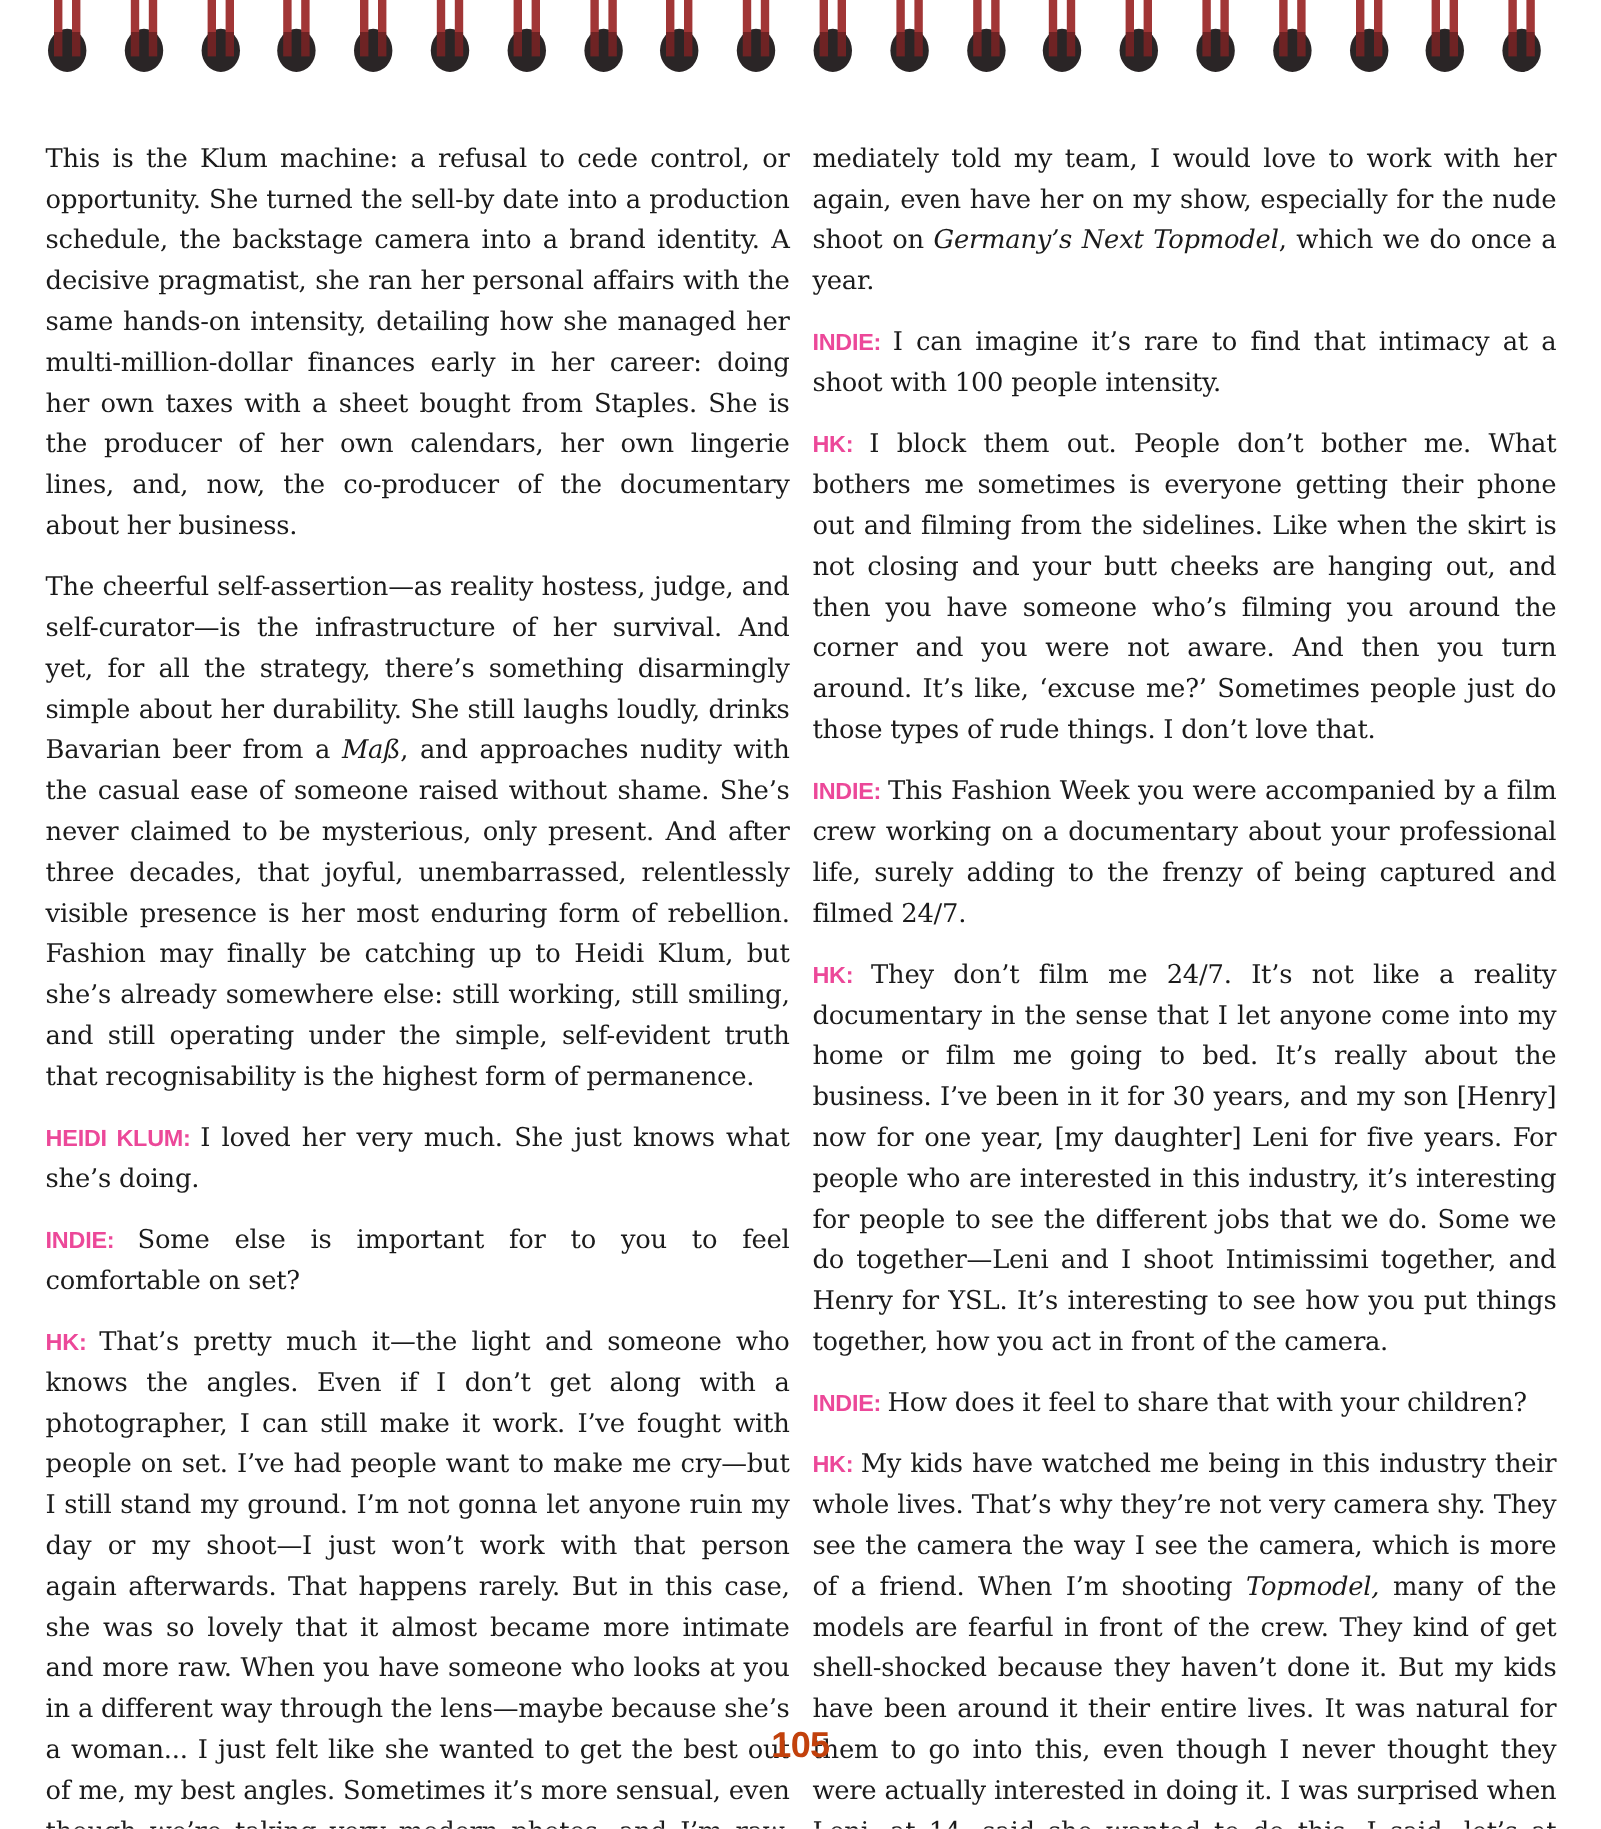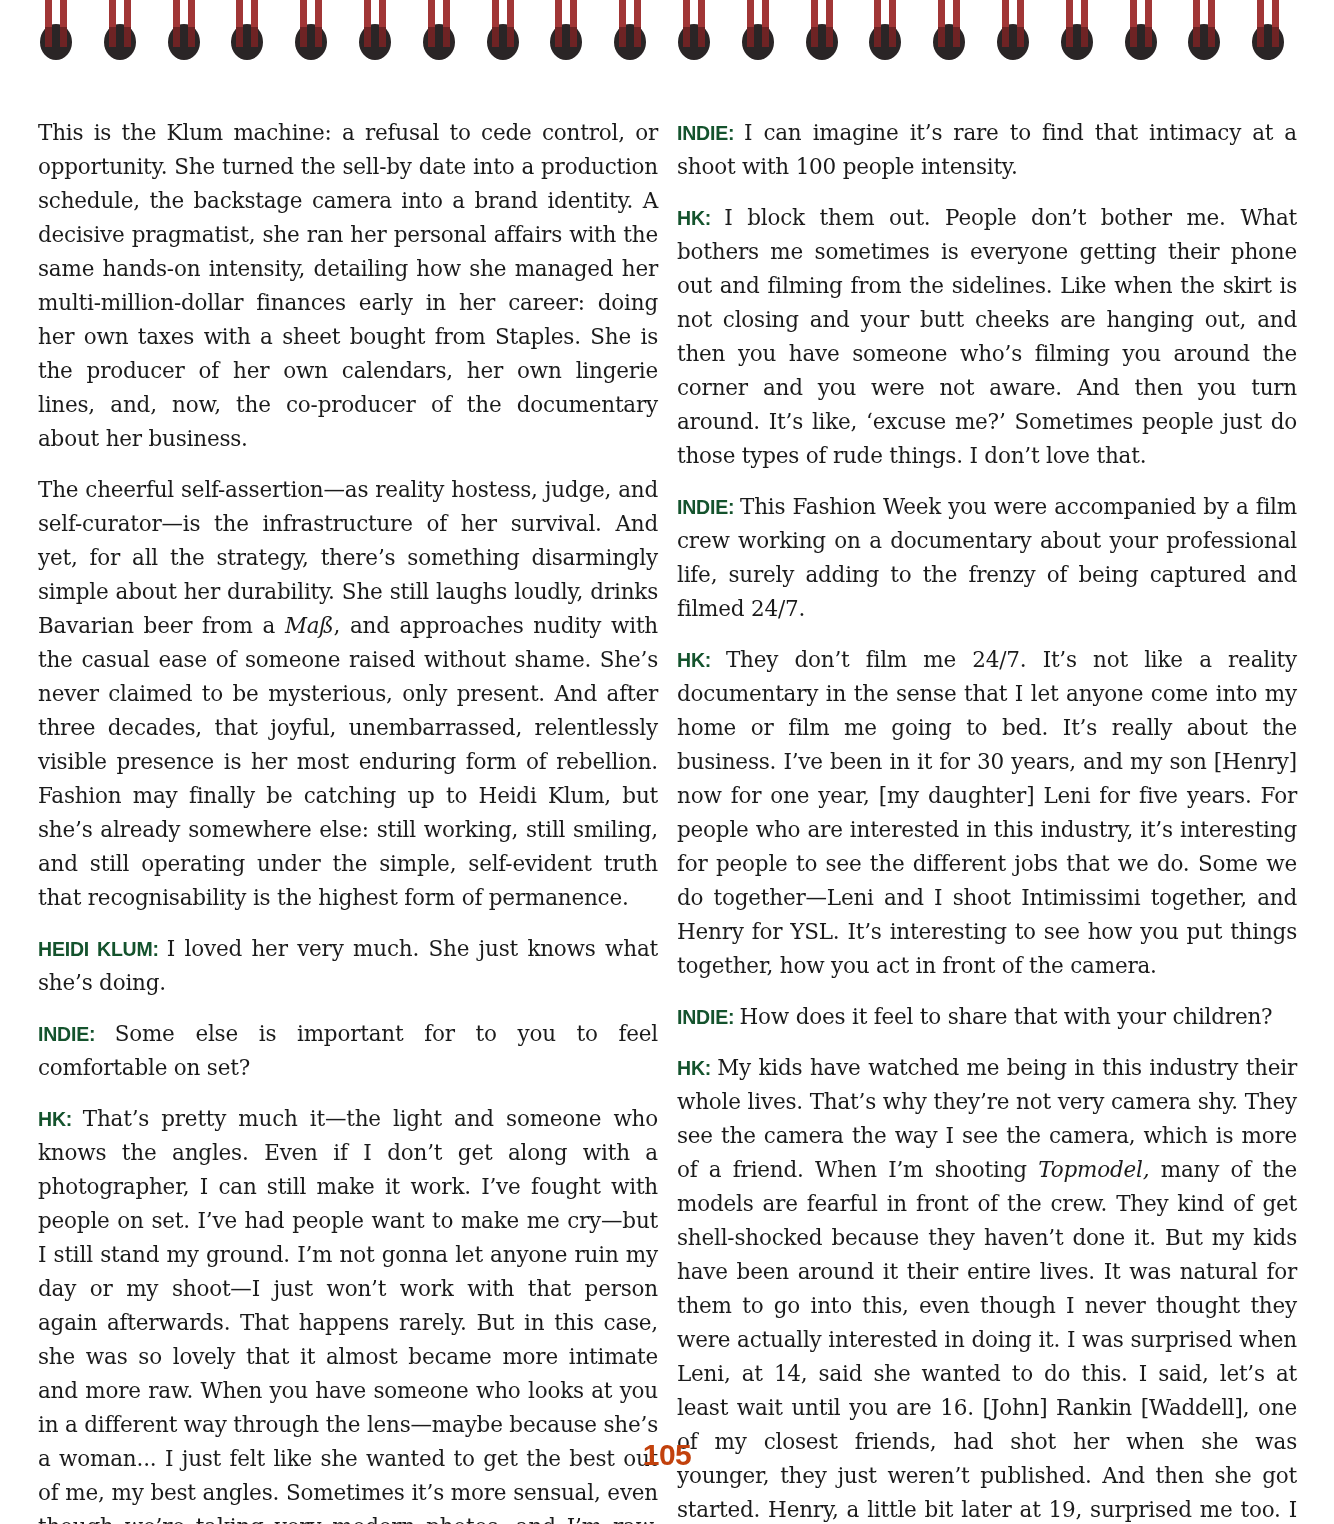--- a/index.html
+++ b/index.html
@@ -46,21 +46,21 @@
   }
   .col-left  { left: 38px; }
   .col-right { left: 677px; }
   .para { margin: 0 0 17px 0; }
   .para.big-gap { margin-top: 36px; }
   .speaker {
     font-family: "Liberation Sans", sans-serif;
     font-weight: bold;
     font-size: 19.5px;
     letter-spacing: -0.2px;
-    color: #14532d;
+    color: #ec4899;
   }
   .para i { font-style: italic; }
   
   .page-number {
     position: absolute; left: 0; right: 0; top: 1438px;
     text-align: center;
     font-family: "Liberation Sans", sans-serif;
     font-weight: bold;
     font-size: 30px;
     letter-spacing: -0.5px;
@@ -174,20 +174,21 @@
   </div>
 
 <div class="col col-left">
     <p class="para"><span>This is the Klum machine: a refusal to cede control, or opportunity. She turned the sell-by date into a production schedule, the backstage camera into a brand identity. A decisive pragmatist, she ran her personal affairs with the same hands-on intensity, detailing how she managed her multi-million-dollar finances early in her career: doing her own taxes with a sheet bought from Staples. She is the producer of her own calendars, her own lingerie lines, and, now, the co-producer of the documentary about her business.</span></p>
     <p class="para"><span>The cheerful self-assertion—as reality hostess, judge, and self-curator—is the infrastructure of her survival. And yet, for all the strategy, there’s something disarmingly simple about her durability. She still laughs loudly, drinks Bavarian beer from a </span><i>Maß</i><span>, and approaches nudity with the casual ease of someone raised without shame. She’s never claimed to be mysterious, only present. And after three decades, that joyful, unembarrassed, relentlessly visible presence is her most enduring form of rebellion. Fashion may finally be catching up to Heidi Klum, but she’s already somewhere else: still working, still smiling, and still operating under the simple, self-evident truth that recognisability is the highest form of permanence.</span></p>
     <p class="para"><span class="speaker">HEIDI KLUM: </span><span>I loved her very much. She just knows what she’s doing.</span></p>
     <p class="para"><span class="speaker">INDIE: </span><span>Some else is important for to you to feel comfortable on set?</span></p>
     <p class="para"><span class="speaker">HK: </span><span>That’s pretty much it—the light and someone who knows the angles. Even if I don’t get along with a photographer, I can still make it work. I’ve fought with people on set. I’ve had people want to make me cry—but I still stand my ground. I’m not gonna let anyone ruin my day or my shoot—I just won’t work with that person again afterwards. That happens rarely. But in this case, she was so lovely that it almost became more intimate and more raw. When you have someone who looks at you in a different way through the lens—maybe because she’s a woman... I just felt like she wanted to get the best out of me, my best angles. Sometimes it’s more sensual, even though we’re taking very modern photos, and I’m raw. I’m not “Hollywood Heidi.” I felt closer with her than I do with other photographers, even though I don’t know her that well. That’s why I im-</span></p>
   </div>
 <div class="col col-right">
+    <p class="para"><span>mediately told my team, I would love to work with her again, even have her on my show, especially for the nude shoot on </span><i>Germany’s Next Topmodel</i><span>, which we do once a year.</span></p>
     <p class="para"><span class="speaker">INDIE: </span><span>I can imagine it’s rare to find that intimacy at a shoot with 100 people intensity.</span></p>
     <p class="para"><span class="speaker">HK: </span><span>I block them out. People don’t bother me. What bothers me sometimes is everyone getting their phone out and filming from the sidelines. Like when the skirt is not closing and your butt cheeks are hanging out, and then you have someone who’s filming you around the corner and you were not aware. And then you turn around. It’s like, ‘excuse me?’ Sometimes people just do those types of rude things. I don’t love that.</span></p>
     <p class="para"><span class="speaker">INDIE: </span><span>This Fashion Week you were accompanied by a film crew working on a documentary about your professional life, surely adding to the frenzy of being captured and filmed 24/7.</span></p>
     <p class="para"><span class="speaker">HK: </span><span>They don’t film me 24/7. It’s not like a reality documentary in the sense that I let anyone come into my home or film me going to bed. It’s really about the business. I’ve been in it for 30 years, and my son [Henry] now for one year, [my daughter] Leni for five years. For people who are interested in this industry, it’s interesting for people to see the different jobs that we do. Some we do together—Leni and I shoot Intimissimi together, and Henry for YSL. It’s interesting to see how you put things together, how you act in front of the camera.</span></p>
     <p class="para"><span class="speaker">INDIE: </span><span>How does it feel to share that with your children?</span></p>
     <p class="para"><span class="speaker">HK: </span><span>My kids have watched me being in this industry their whole lives. That’s why they’re not very camera shy. They see the camera the way I see the camera, which is more of a friend. When I’m shooting </span><i>Topmodel,</i><span> many of the models are fearful in front of the crew. They kind of get shell-shocked because they haven’t done it. But my kids have been around it their entire lives. It was natural for them to go into this, even though I never thought they were actually interested in doing it. I was surprised when Leni, at 14, said she wanted to do this. I said, let’s at least wait until you are 16. [John] Rankin [Waddell], one of my closest friends, had shot her when she was younger, they just weren’t published. And then she got started. Henry, a little bit later at 19, surprised me too. I can’t get a good family photo, they just don’t all want to look forward or make a nice face. But now, all of a sudden, they all become little models, and it’s so fun.</span></p>
   </div>
 
 <div class="page-number">105</div>
 

